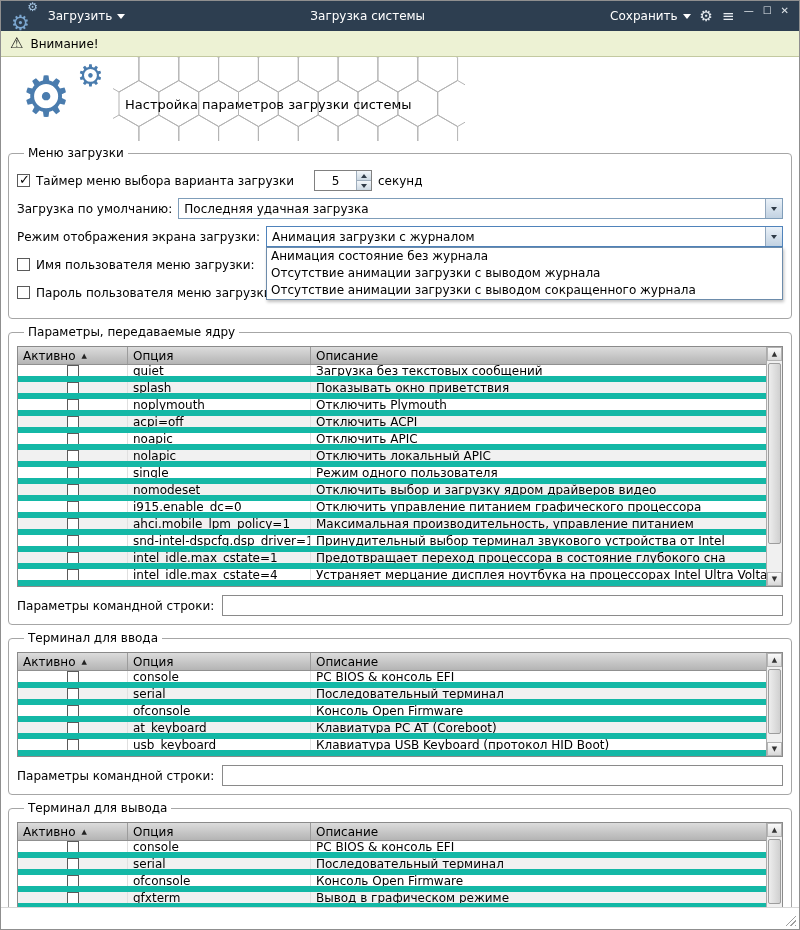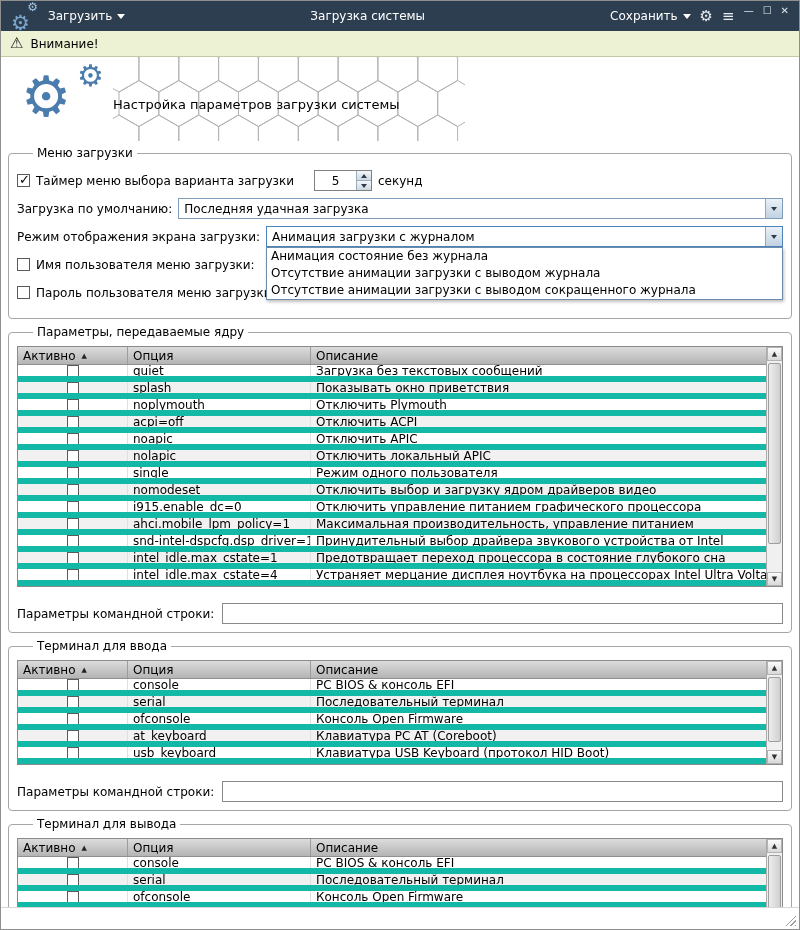--- a/index.html
+++ b/index.html
@@ -22,25 +22,25 @@
   
   .warnbar { height:26px; background:#edf2d4; border-bottom:1px solid #c3c9a0; display:flex; align-items:center; gap:7px; padding:0 9px; }
   .warn-icon { font-size:15px; line-height:1; color:#1a1a1a; }
 
   
   .hero { position:relative; height:84px; background:#fff; overflow:hidden; }
   .hero-gear-big { position:absolute; left:20px; top:12px; font-size:56px; line-height:1; color:#4a7cae; }
   .hero-gear-small { position:absolute; left:76px; top:4px; font-size:30px; line-height:1; color:#4a7cae; }
   .hexes { position:absolute; left:112px; top:0; }
   .hexes polygon { fill:none; stroke:#b3b3b3; stroke-width:1; }
-  .hero-title { position:absolute; left:112px; top:40px; font-size:13px; z-index:1; }
+  .hero-title { position:absolute; left:124px; top:40px; font-size:13px; z-index:1; }
 
   
   fieldset.group { border:1px solid #a6a6a6; border-radius:4px; margin:5px 7px 6px; padding:4px 8px 8px; position:relative; min-inline-size:auto; background:#fff; }
-  legend { padding:0 4px; margin-left:16px; }
+  legend { padding:0 4px; margin-left:7px; }
 
   .form-row { display:flex; align-items:center; margin:6px 0 7px; gap:6px; min-height:21px; }
   .cb { width:13px; height:13px; border:1px solid #5a5a5a; background:#fff; flex:0 0 auto; position:relative; display:inline-block; }
   .cb.checked::after { content:"✓"; position:absolute; left:1px; top:-3px; font-size:13px; color:#000; }
 
   .spinner { width:58px; height:21px; border:1px solid #808080; display:inline-flex; margin-left:14px; background:#fff; }
   .spin-val { flex:1; display:flex; align-items:center; justify-content:center; }
   .spin-btns { width:15px; border-left:1px solid #9eadbc; display:flex; flex-direction:column; }
   .spin-btn { flex:1; background:linear-gradient(#f3f7fa,#ccd8e3); display:flex; align-items:center; justify-content:center; }
   .spin-btn + .spin-btn { border-top:1px solid #9eadbc; }
@@ -71,21 +71,21 @@
   .td.col-active { justify-content:center; }
   .td .cb { width:12px; height:12px; }
   .sort-ind { font-size:7px; margin-left:6px; color:#222; }
 
   .vscroll { width:16px; flex:0 0 auto; background:#f0f0f0; border-left:1px solid #ababab; display:flex; flex-direction:column; }
   .sb-btn { height:14px; background:linear-gradient(#fbfbfb,#d9d9d9); border:1px solid #b3b3b3; display:flex; align-items:center; justify-content:center; line-height:1; }
   .sb-btn span { font-size:7px; color:#333; }
   .sb-track { flex:1; position:relative; }
   .sb-thumb { position:absolute; left:1px; right:1px; top:2px; height:86%; background:linear-gradient(90deg,#ededed,#d0d0d0); border:1px solid #9d9d9d; border-radius:2px; }
 
-  .cmd-row { display:flex; align-items:center; gap:8px; margin-top:16px; }
+  .cmd-row { display:flex; align-items:center; gap:8px; margin-top:8px; }
   .cmd-input { flex:1; height:21px; border:1px solid #8a8a8a; background:#fff; font:inherit; padding:0 4px; }
 
   
   .statusbar { position:absolute; left:0; right:0; bottom:0; height:22px; border-top:1px solid #d7d7d7; background:#fff; }
   .grip { position:absolute; right:3px; bottom:3px; width:13px; height:13px;
           background:repeating-linear-gradient(135deg, transparent 0 2px, #9f9f9f 2px 3px);
           clip-path:polygon(100% 0, 100% 100%, 0 100%); }
 </style>
 </head>
 <body>
@@ -314,21 +314,21 @@
               </div>
               <div class="td col-option">ahci.mobile_lpm_policy=1</div>
               <div class="td col-desc">Максимальная производительность, управление питанием</div>
             </div>
 
             <div class="tr">
               <div class="td col-active">
                 <span class="cb"></span>
               </div>
               <div class="td col-option">snd-intel-dspcfg.dsp_driver=1</div>
-              <div class="td col-desc">Принудительный выбор драйвера звукового устройства от Intel</div>
+              <div class="td col-desc">Принудительный выбор терминал звукового устройства от Intel</div>
             </div>
 
             <div class="tr">
               <div class="td col-active">
                 <span class="cb"></span>
               </div>
               <div class="td col-option">intel_idle.max_cstate=1</div>
               <div class="td col-desc">Предотвращает переход процессора в состояние глубокого сна</div>
             </div>
 

